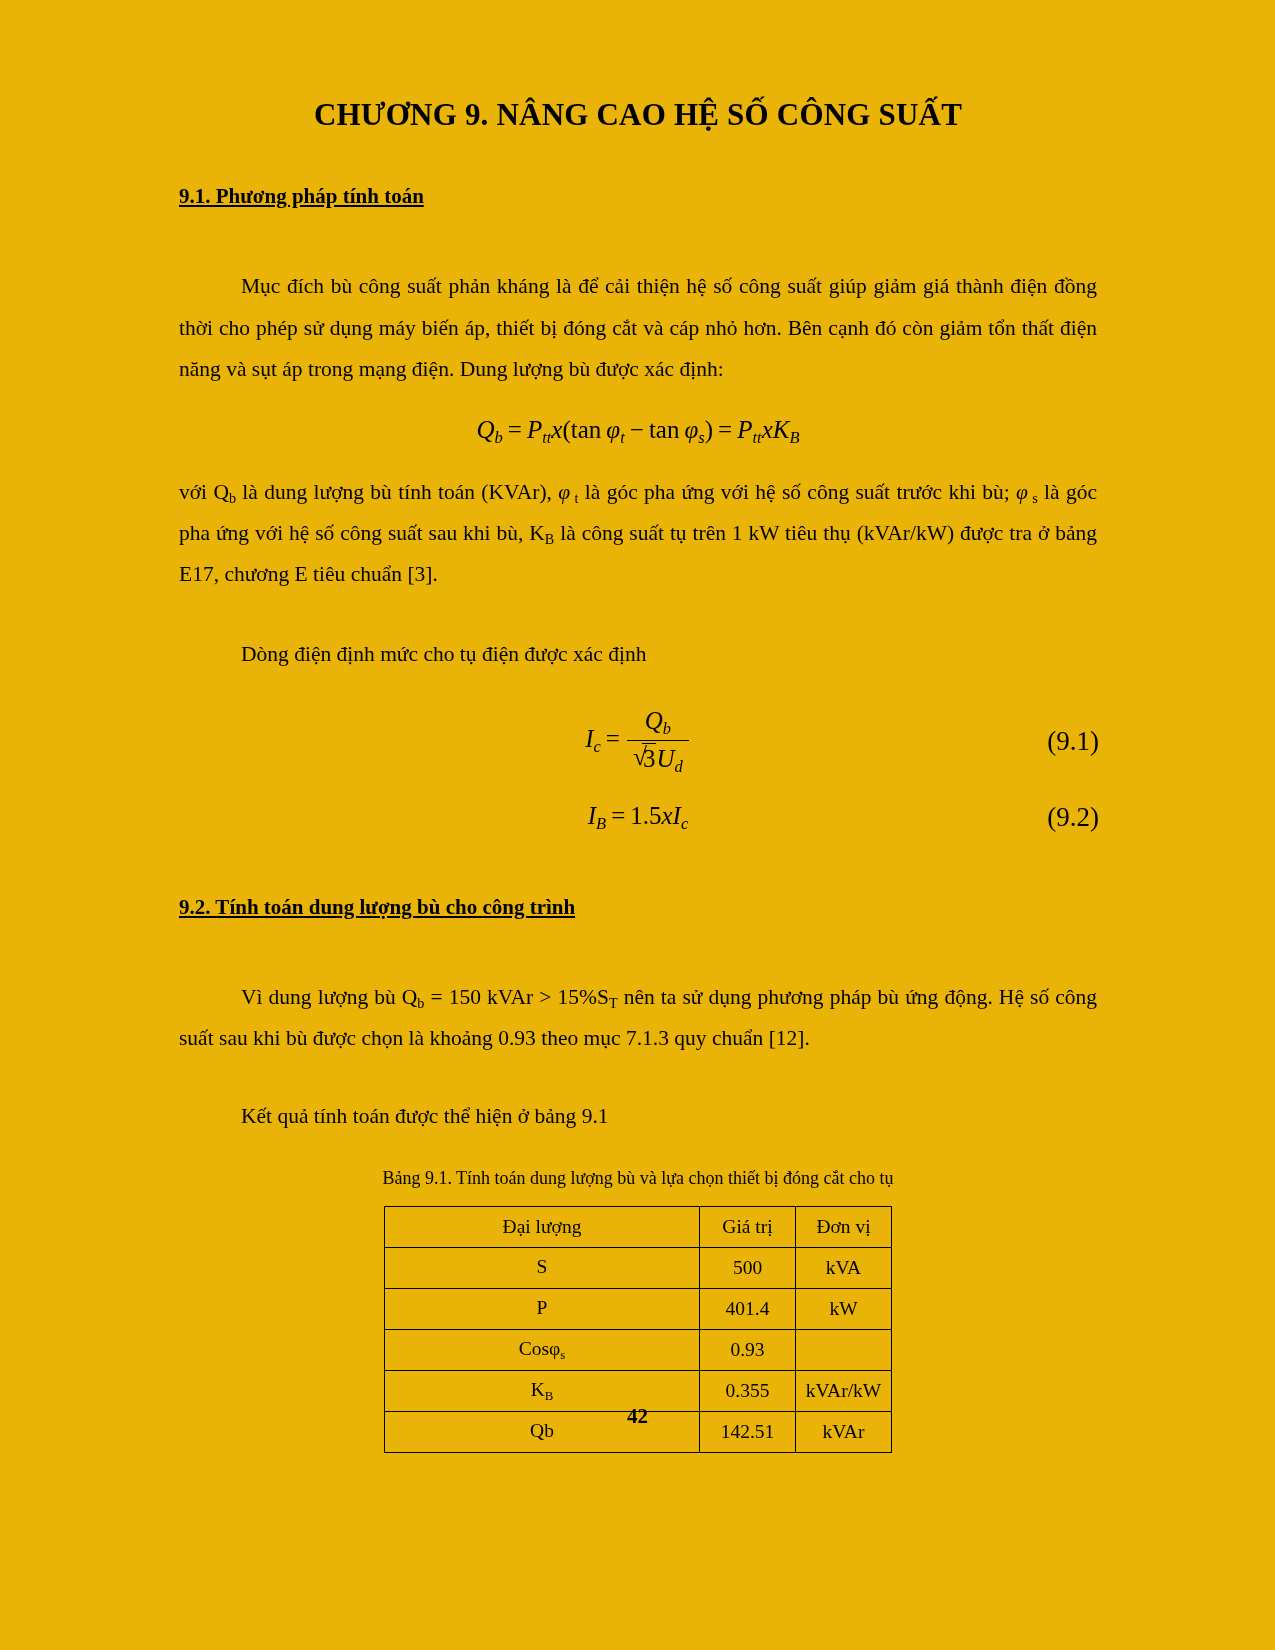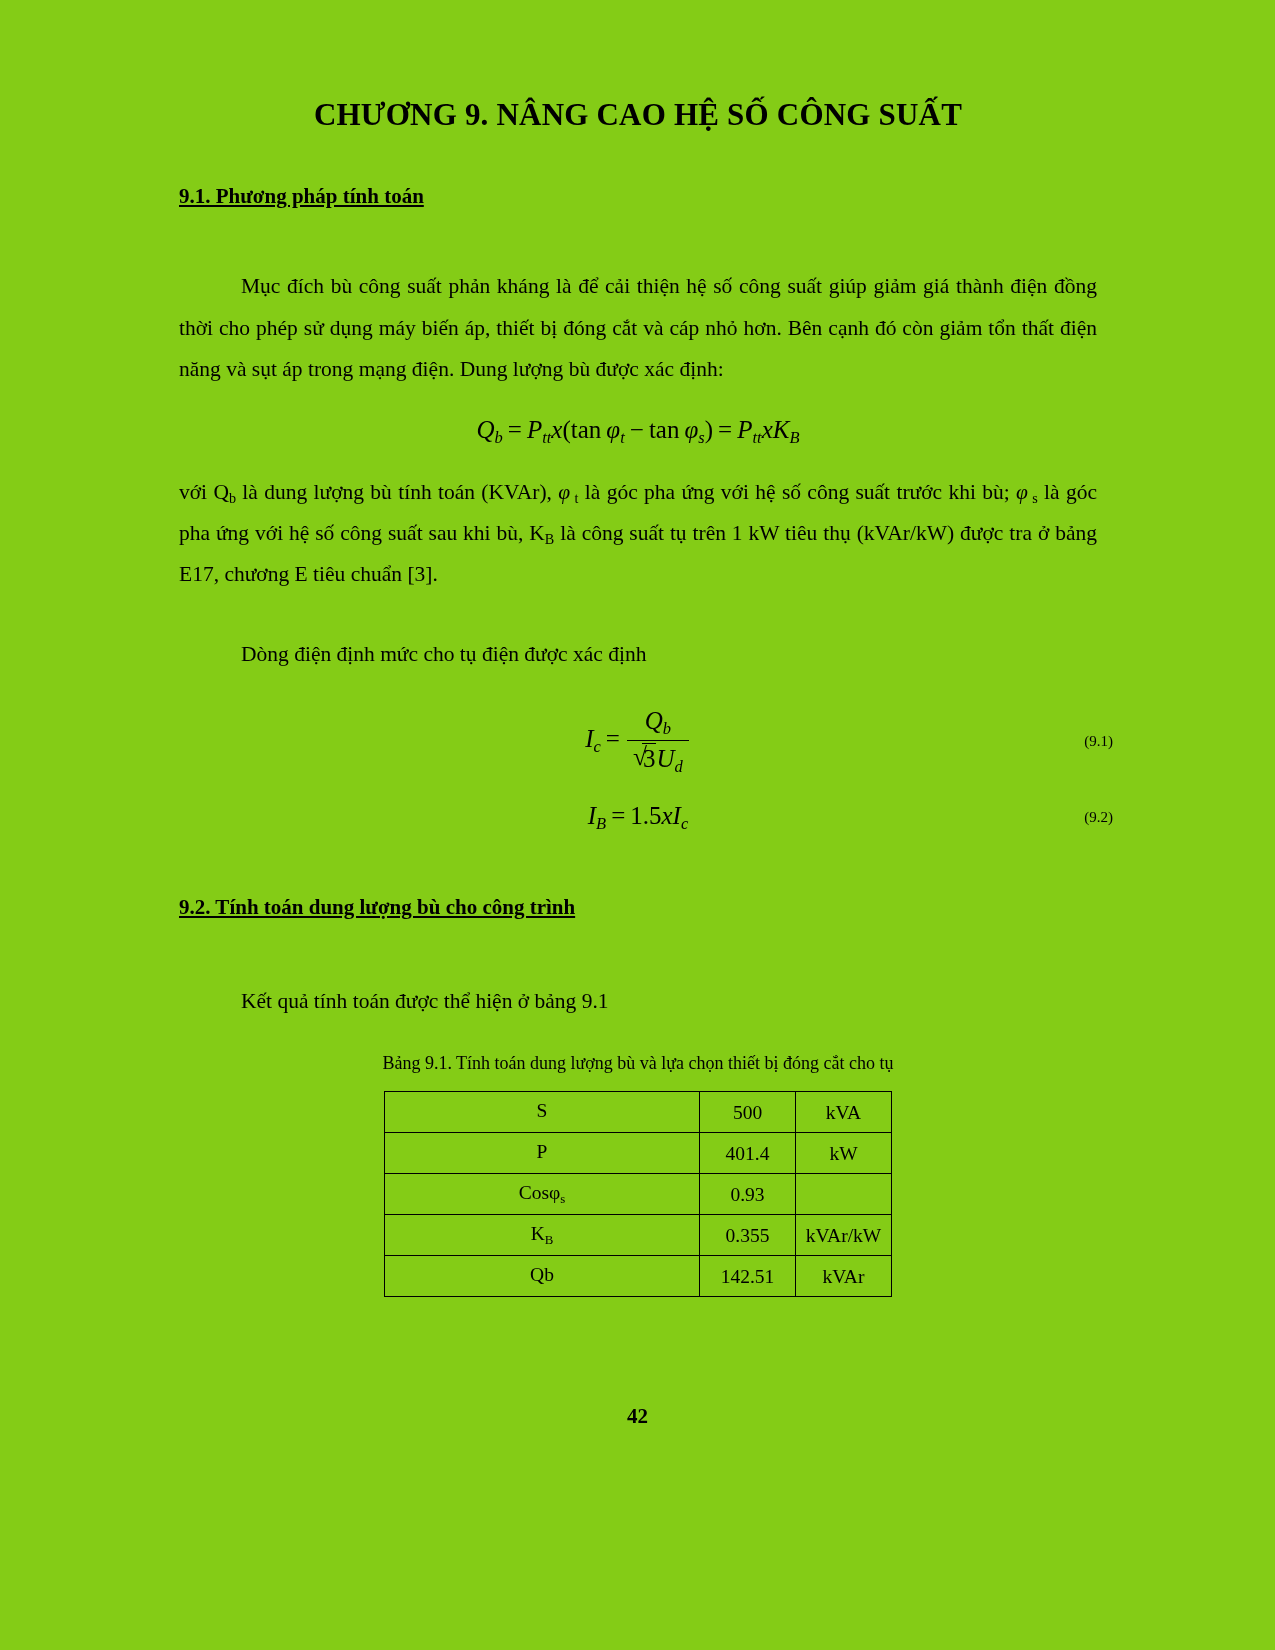--- a/index.html
+++ b/index.html
@@ -9,21 +9,21 @@
   }
   body {
     font-family: "Liberation Serif", "DejaVu Serif", serif;
     color: #000000;
   }
   .page {
     position: relative;
     width: 1275px;
     height: 1650px;
     margin: 0 auto;
-    background: #84cc16;
+    background: #eab308;
     box-sizing: border-box;
     overflow: hidden;
   }
   .content {
     position: absolute;
     left: 163px;
     top: 96px;
     width: 950px;
   }
 
@@ -68,23 +68,23 @@
     justify-content: center;
     font-family: "Liberation Serif", "DejaVu Serif", serif;
   }
   .formula {
     font-style: italic;
     font-size: 25px;
     white-space: nowrap;
   }
   .eqnum {
     position: absolute;
-    right: 0;
+    right: 14px;
     font-style: normal;
-    font-size: 15px;
+    font-size: 27px;
   }
   .mi { font-style: italic; }
   .mup { font-style: normal; }
   sub {
     font-size: 0.66em;
     vertical-align: -0.28em;
     font-style: italic;
   }
   sub.up { font-style: normal; }
   .op { font-style: normal; padding: 0 5px; }
@@ -214,31 +214,37 @@
       </span>
       <span class="eqnum">(9.2)</span>
     </div>
 
     <div class="spacer-lg"></div>
 
     <h2 class="section-heading">9.2. Tính toán dung lượng bù cho công trình</h2>
 
     <div class="spacer-sm"></div>
 
+    <p class="body-text indented"><span>Vì dung lượng bù Q</span><sub class="up">b</sub><span> = 150 kVAr &gt; 15%S</span><sub class="up">T</sub><span> nên ta sử dụng phương pháp bù ứng động. Hệ số công suất sau khi bù được chọn là khoảng 0.93 theo mục 7.1.3 quy chuẩn [12].</span></p>
 
     <div style="height:4px"></div>
 
     <p class="body-text indented">Kết quả tính toán được thể hiện ở bảng 9.1</p>
 
     <div style="height:12px"></div>
 
     <p class="table-caption">Bảng 9.1. Tính toán dung lượng bù và lựa chọn thiết bị đóng cắt cho tụ</p>
 
     <table class="calc-table">
       <tbody>
+        <tr>
+          <td class="c-name">Đại lượng</td>
+          <td class="c-val">Giá trị</td>
+          <td class="c-unit">Đơn vị</td>
+        </tr>
         <tr>
           <td class="c-name"><span>S</span><sub class="up"></sub></td>
           <td class="c-val">500</td>
           <td class="c-unit">kVA</td>
         </tr>
         <tr>
           <td class="c-name"><span>P</span><sub class="up"></sub></td>
           <td class="c-val">401.4</td>
           <td class="c-unit">kW</td>
         </tr>

